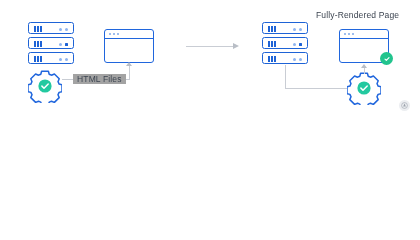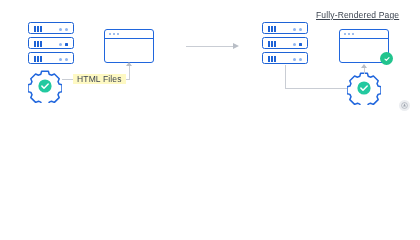--- a/index.html
+++ b/index.html
@@ -59,21 +59,21 @@
     border-right:3px solid transparent;border-bottom:4px solid #b9bec6;
   }
   .arrow-right{
     width:0;height:0;border-top:3.5px solid transparent;
     border-bottom:3.5px solid transparent;border-left:6px solid #b9bec6;
   }
 
   
   .label-chip{
     font-size:8.5px;color:#3c4450;letter-spacing:.15px;
-    background:#fef9c3;padding:0 4px;white-space:nowrap;
+    background:#a3a3a3;padding:0 4px;white-space:nowrap;
   }
   .title{
     font-size:8.5px;color:#3c4450;letter-spacing:.15px;white-space:nowrap;
   }
 
   
   .wm{width:11px;height:11px;border-radius:50%;background:#eceef1;
       display:flex;align-items:center;justify-content:center;}
   .wm svg{width:7px;height:7px;display:block;}
 </style>
@@ -140,21 +140,21 @@
 
   <div class="abs line-h" style="left:62px;top:79px;width:68px;"></div>
   <div class="abs line-v" style="left:129px;top:66px;height:14px;"></div>
   <div class="abs arrow-up" style="left:126px;top:62px;"></div>
 
   <div class="abs label-chip" style="left:73px;top:74px;">HTML Files</div>
 
   <div class="abs line-h" style="left:186px;top:46px;width:48px;"></div>
   <div class="abs arrow-right" style="left:233px;top:43px;"></div>
 
-  <div class="abs title" style="left:316px;top:10px;text-decoration:underline;">Fully-Rendered Page</div>
+  <div class="abs title" style="left:316px;top:10px;">Fully-Rendered Page</div>
 
   <div class="abs server" style="left:262px;top:22px;">
     <div class="srv-row r1">
       <span class="bars">
           <i></i>
           <i></i>
           <i></i>
         </span>
       <span class="dots">
           <u></u>

